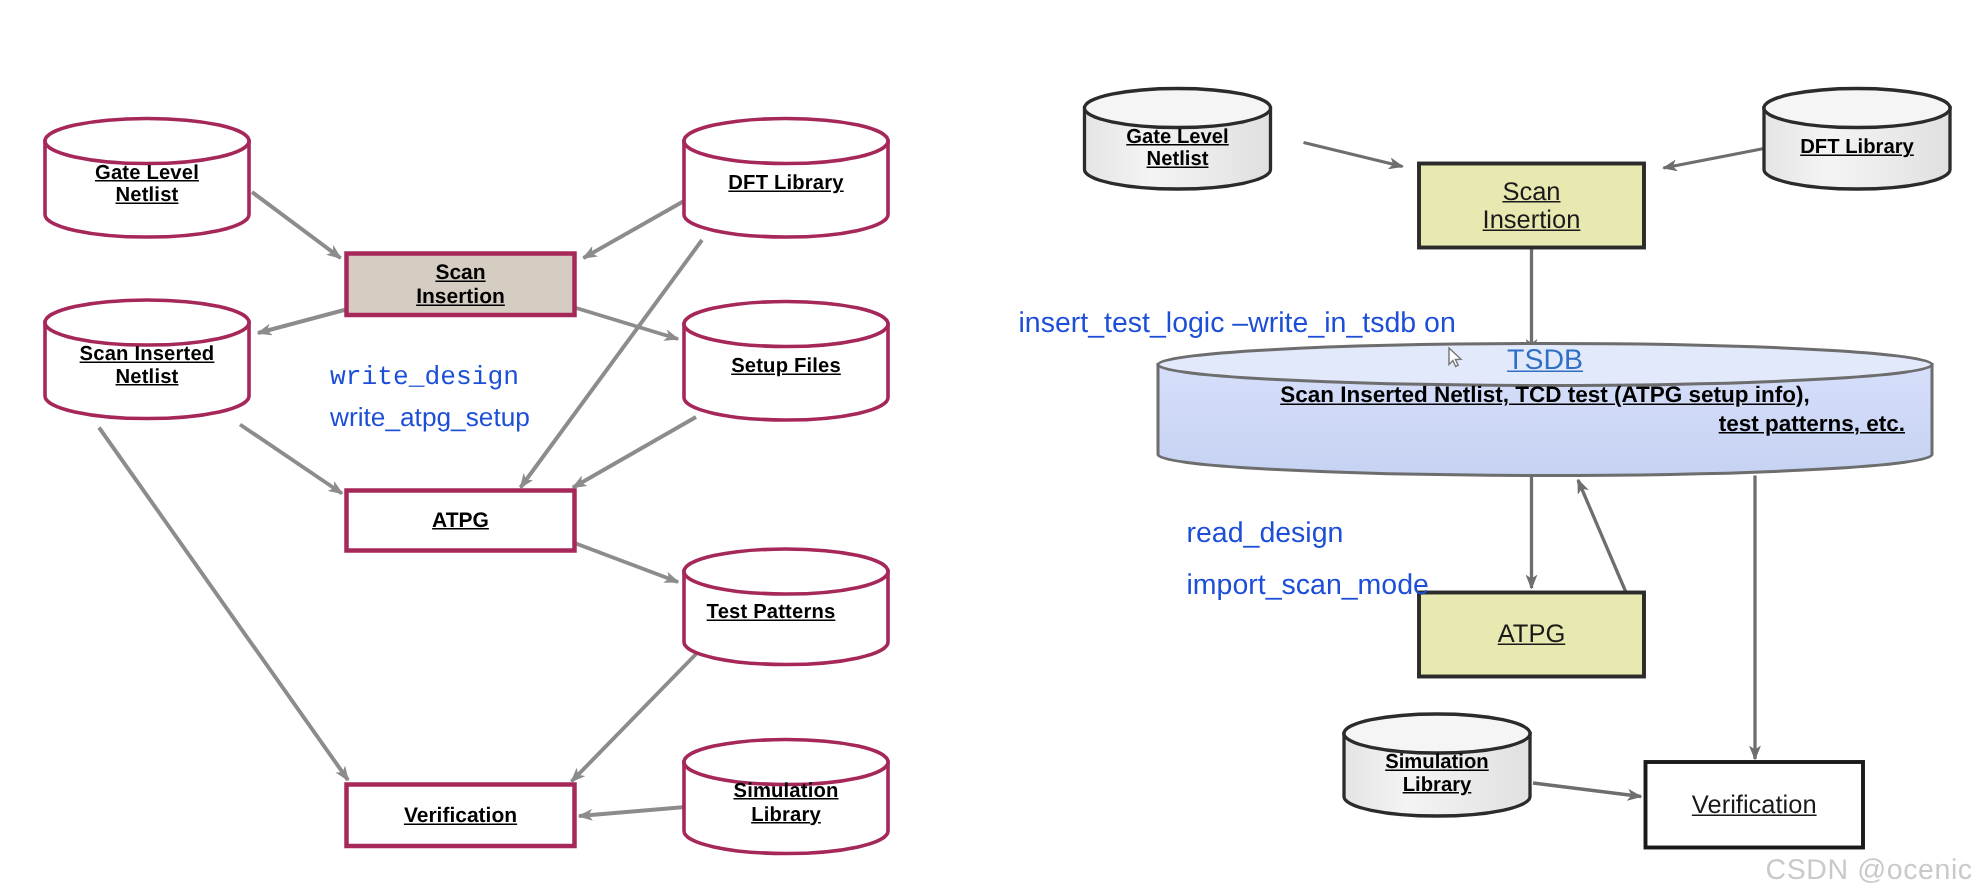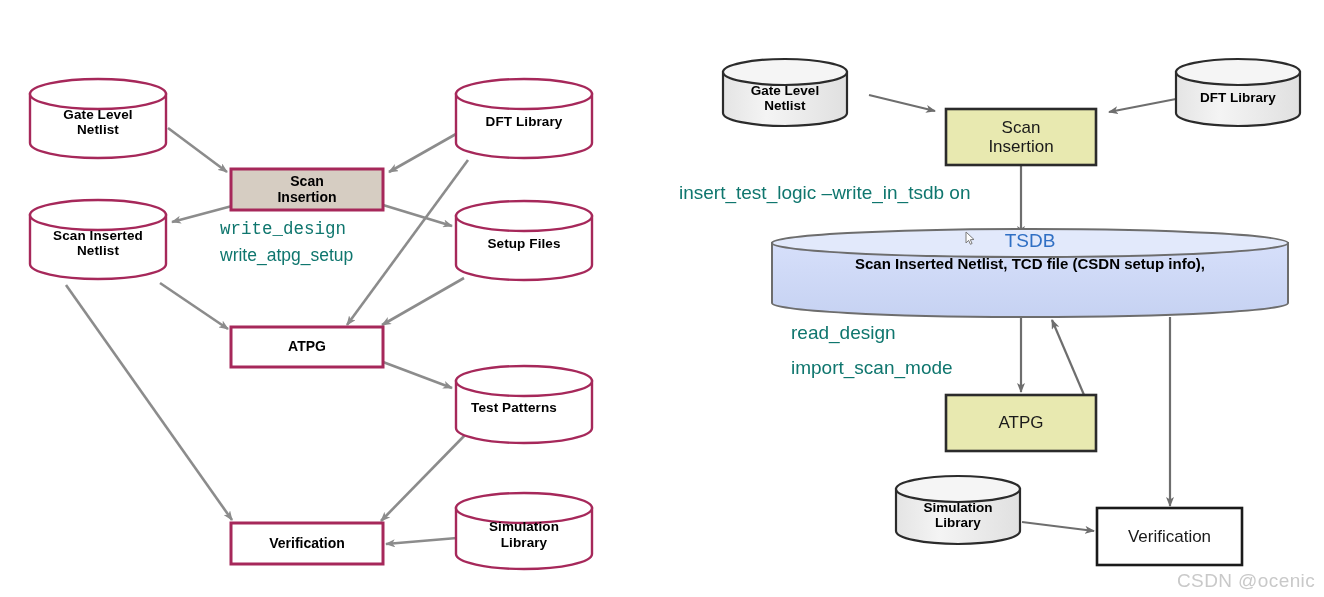--- a/index.html
+++ b/index.html
@@ -25,20 +25,21 @@
     height: 597px;
   }
   .node-label {
     position: absolute;
     display: flex;
     align-items: center;
     justify-content: center;
     text-align: center;
     pointer-events: none;
     line-height: 1.12;
+    text-decoration: underline;
   }
   
   .cyl-left-label {
     color: #000000;
     font-weight: bold;
     font-size: 13.5px;
     letter-spacing: 0.1px;
   }
   .box-left-label {
     color: #000000;
@@ -64,25 +65,26 @@
   }
   .tsdb-body {
     color: #000000;
     font-weight: bold;
     font-size: 15px;
     line-height: 1.25;
   }
   
   .cmd-text {
     position: absolute;
-    color: #0f766e;
+    color: #1d4ed8;
     font-size: 17.5px;
     line-height: 1.33;
     white-space: pre;
     pointer-events: none;
+    margin-top: 23px;
   }
   .cmd-text.big {
     font-size: 19px;
   }
   
   .watermark {
     position: absolute;
     color: #c9c9c9;
     font-size: 19px;
     letter-spacing: 0.4px;
@@ -307,21 +309,22 @@
 
   <div class="cursor-glyph" style="left:965px; top:231px;">
     <svg width="11" height="15" viewBox="0 0 11 15" xmlns="http://www.w3.org/2000/svg">
       <path d="M1,1 L1,12 L3.6,9.3 L5.4,13.3 L7.1,12.5 L5.3,8.7 L9,8.5 Z" fill="#ffffff" stroke="#7a7a7a" stroke-width="1"></path>
     </svg>
   </div>
   <div class="node-label tsdb-title" style="left:980px; top:229px; width:100px; height:24px;">
     <div>TSDB</div>
   </div>
   <div class="node-label tsdb-body" style="left:790px; top:255px; width:480px; height:44px; display:block;">
-    <div style="text-align:center;">Scan Inserted Netlist, TCD file (CSDN setup info),</div>
+    <div style="text-align:center;">Scan Inserted Netlist, TCD test (ATPG setup info),</div>
+    <div style="text-align:right;">test patterns, etc.</div>
   </div>
 
   <div class="node-label box-right-label" style="left:946px; top:395px; width:150px; height:56px;">
     <div>ATPG</div>
   </div>
 
   <div class="node-label cyl-right-label" style="left:896px; top:493px; width:124px; height:44px;">
     <div>
       <div>Simulation</div>
       <div>Library</div>

